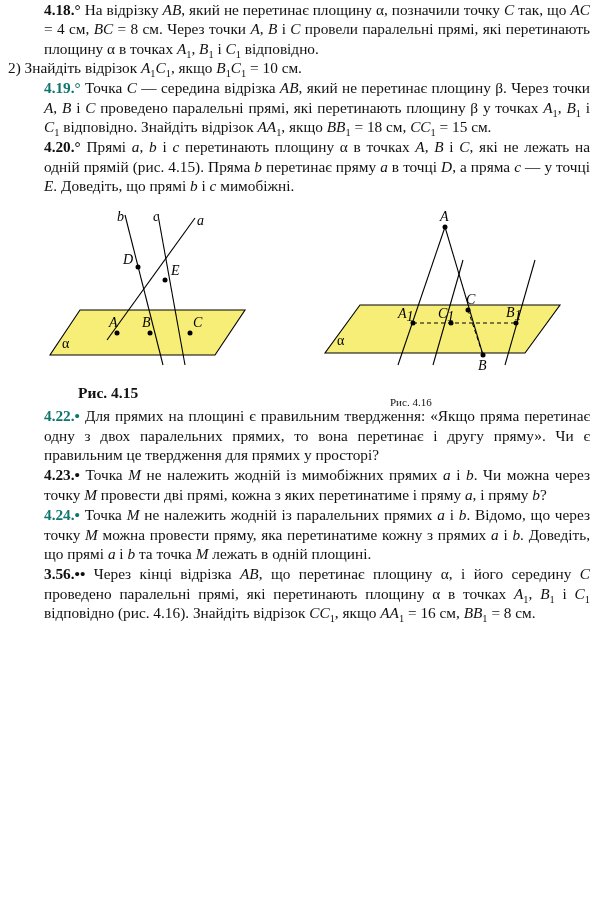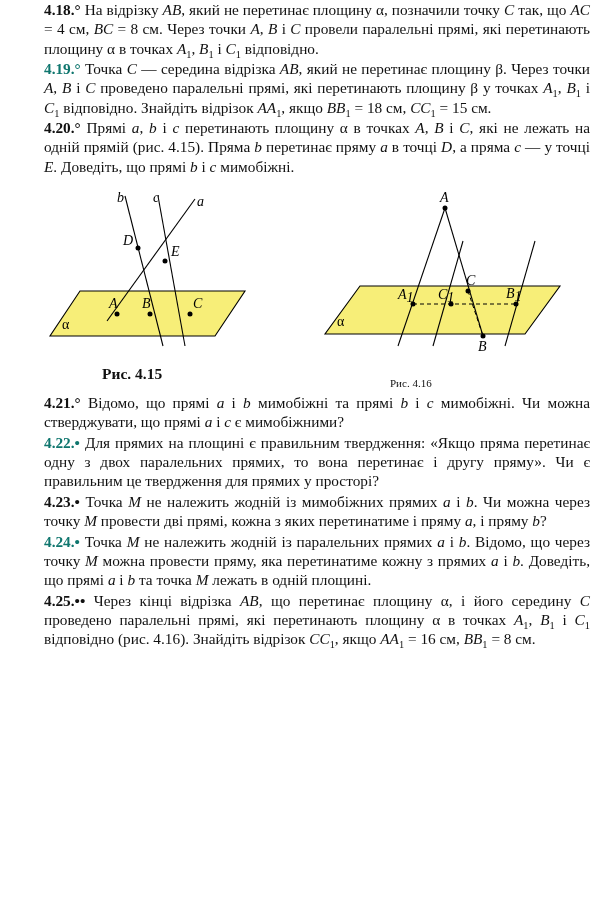--- a/index.html
+++ b/index.html
@@ -74,21 +74,21 @@
     top: 0;
     width: 250px;
   }
   .caps {
     position: relative;
     height: 22px;
     margin-top: 4px;
   }
   .cap-left {
     position: absolute;
-    left: 102px;
+    left: 78px;
     top: 0;
     font-weight: bold;
     font-size: 15.5px;
   }
   .cap-right {
     position: absolute;
     left: 390px;
     top: 12px;
     font-weight: normal;
     font-size: 11px;
@@ -110,20 +110,23 @@
 <body>
 
 <div class="page">
 
   <div class="problem">
     <p class="hang">
       <span class="num">4.18.°</span>
       На відрізку <span class="it">AB</span>, який не перетинає площину α, позначили
       точку <span class="it">C</span> так, що <span class="it">AC</span> = 4 см, <span class="it">BC</span> = 8 см. Через точки <span class="it">A</span>, <span class="it">B</span> і <span class="it">C</span> провели паралельні прямі, які перетинають площину α в точках <span class="it">A</span><span class="sub">1</span>,
       <span class="it">B</span><span class="sub">1</span> і <span class="it">C</span><span class="sub">1</span> відповідно.
+    </p>
+    <p class="sub-item">
+      2) Знайдіть відрізок <span class="it">A</span><span class="sub">1</span><span class="it">C</span><span class="sub">1</span>, якщо <span class="it">B</span><span class="sub">1</span><span class="it">C</span><span class="sub">1</span> = 10 см.
     </p>
   </div>
 
   <div class="problem">
     <p class="hang">
       <span class="num teal">4.19.°</span>
       Точка <span class="it">C</span> — середина відрізка <span class="it">AB</span>, який не перетинає площину β. Через точки <span class="it">A</span>, <span class="it">B</span> і <span class="it">C</span> проведено паралельні прямі, які перетинають площину β у точках <span class="it">A</span><span class="sub">1</span>, <span class="it">B</span><span class="sub">1</span> і <span class="it">C</span><span class="sub">1</span> відповідно. Знайдіть відрізок <span class="it">AA</span><span class="sub">1</span>, якщо <span class="it">BB</span><span class="sub">1</span> = 18 см, <span class="it">CC</span><span class="sub">1</span> = 15 см.
     </p>
   </div>
 
@@ -201,26 +204,20 @@
         <text x="17" y="140" class="plain">α</text>
       </svg>
     </div>
   </div>
 
   <div class="caps">
     <div class="cap-left">Рис. 4.15</div>
     <div class="cap-right">Рис. 4.16</div>
   </div>
 
-  <div class="problem gap-top">
-    <p class="hang">
-      <span class="num">4.21.°</span>
-      Відомо, що прямі <span class="it">a</span> і <span class="it">b</span> мимобіжні та прямі <span class="it">b</span> і <span class="it">c</span> мимобіжні. Чи можна стверджувати, що прямі <span class="it">a</span> і <span class="it">c</span> є мимобіжними?
-    </p>
-  </div>
 
   <div class="problem">
     <p class="hang">
       <span class="num teal">4.22.•</span>
       Для прямих на площині є правильним твердження: «Якщо пряма перетинає одну з двох паралельних прямих, то вона перетинає і другу пряму». Чи є правильним це твердження для прямих у просторі?
     </p>
   </div>
 
   <div class="problem">
     <p class="hang">
@@ -231,18 +228,18 @@
 
   <div class="problem">
     <p class="hang">
       <span class="num teal">4.24.•</span>
       Точка <span class="it">M</span> не належить жодній із паралельних прямих <span class="it">a</span> і <span class="it">b</span>. Відомо, що через точку <span class="it">M</span> можна провести пряму, яка перетинатиме кожну з прямих <span class="it">a</span> і <span class="it">b</span>. Доведіть, що прямі <span class="it">a</span> і <span class="it">b</span> та точка <span class="it">M</span> лежать в одній площині.
     </p>
   </div>
 
   <div class="problem">
     <p class="hang">
-      <span class="num">4.25.••</span>
+      <span class="num">3.56.••</span>
       Через кінці відрізка <span class="it">AB</span>, що перетинає площину α, і його середину <span class="it">C</span> проведено паралельні прямі, які перетинають площину α в точках <span class="it">A</span><span class="sub">1</span>, <span class="it">B</span><span class="sub">1</span> і <span class="it">C</span><span class="sub">1</span> відповідно (рис. 4.16). Знайдіть відрізок <span class="it">CC</span><span class="sub">1</span>, якщо <span class="it">AA</span><span class="sub">1</span> = 16 см, <span class="it">BB</span><span class="sub">1</span> = 8 см.
     </p>
   </div>
 
 </div>
 
 </body></html>

